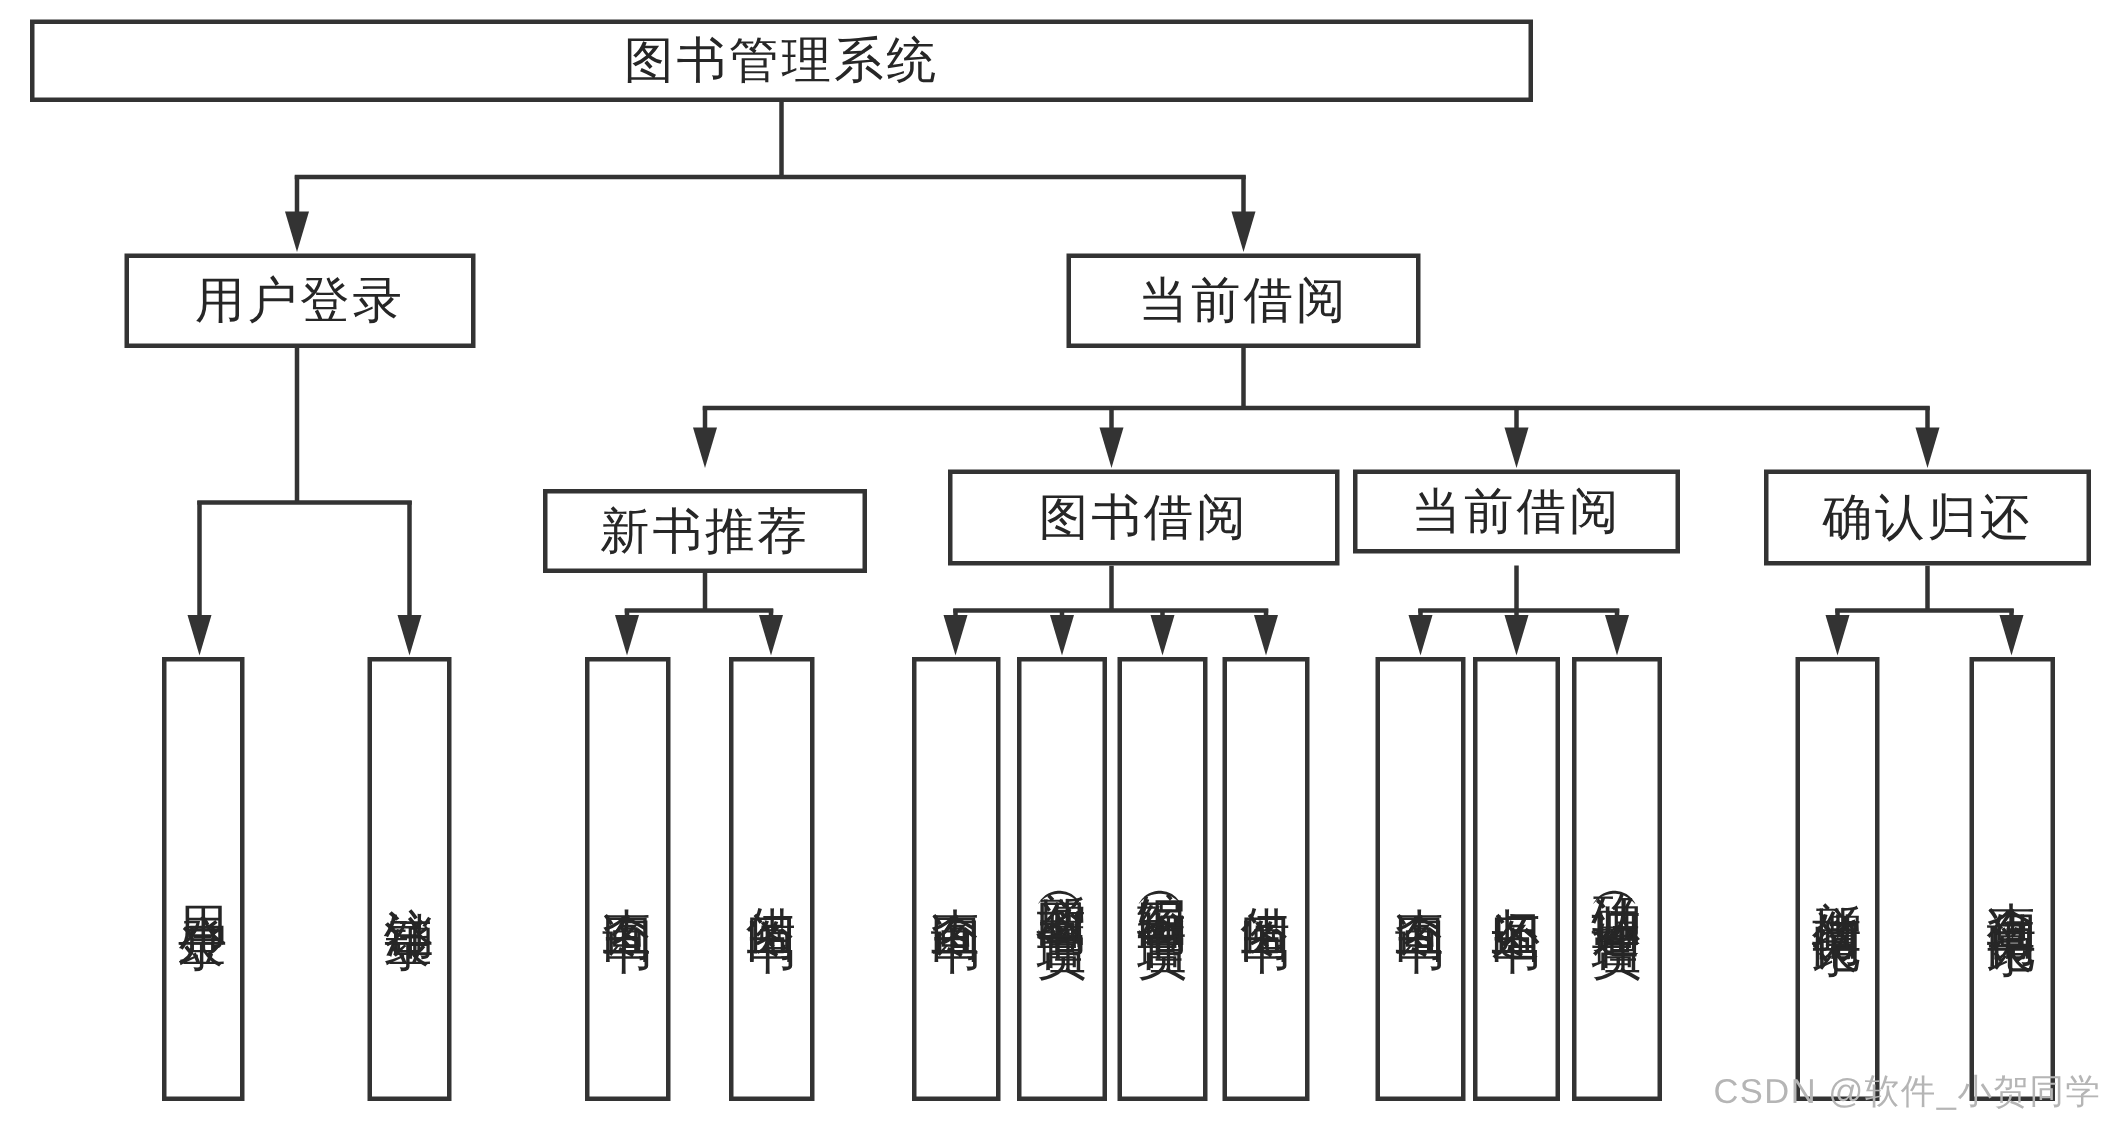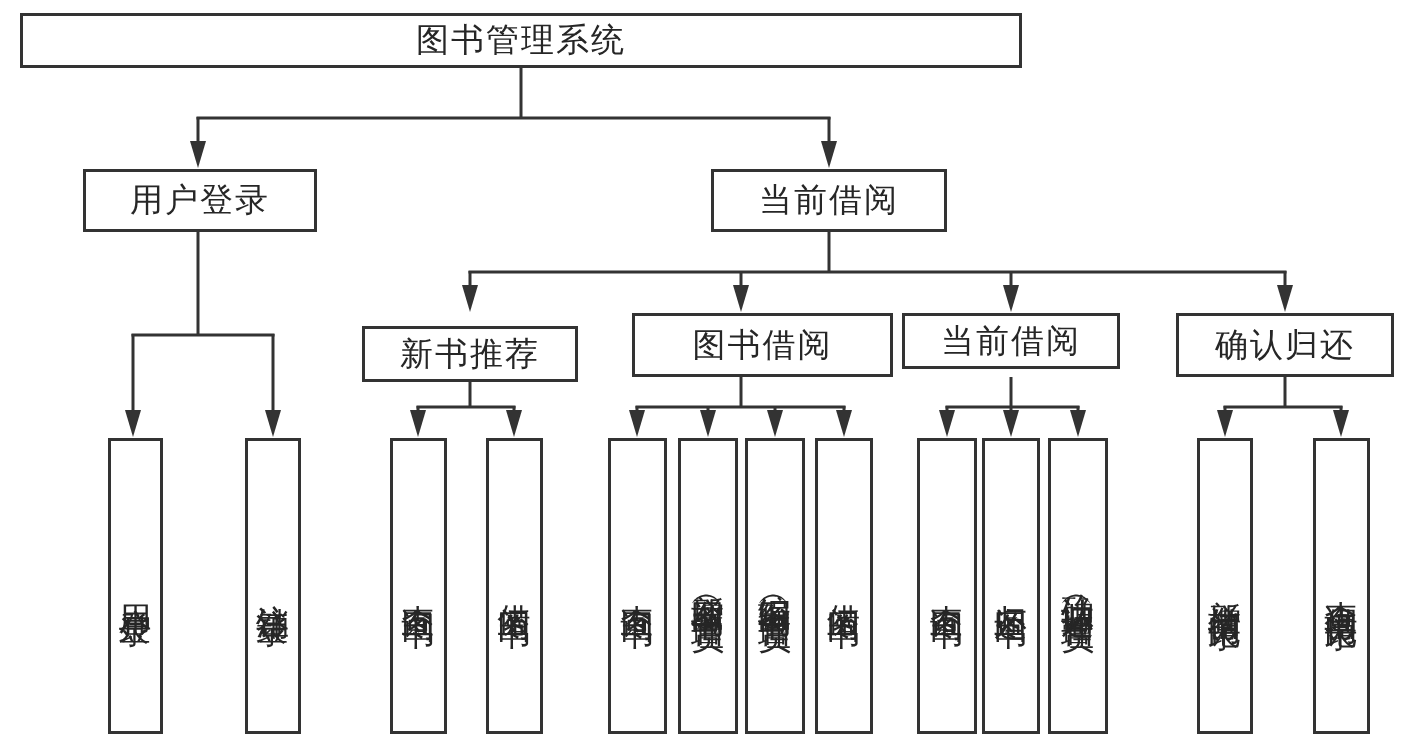--- a/index.html
+++ b/index.html
@@ -168,13 +168,14 @@
     <span>确认归还（管理员）</span>
   </div>
 
   <div class="box vbox" style="left:1197px;top:438px;width:56px;height:296px;">
     <span>新增借阅记录</span>
   </div>
   <div class="box vbox" style="left:1313px;top:438px;width:57px;height:296px;">
     <span>查询借阅记录</span>
   </div>
 
+  <div id="watermark">CSDN @软件_小贺同学</div>
 </div>
 
 </body></html>

